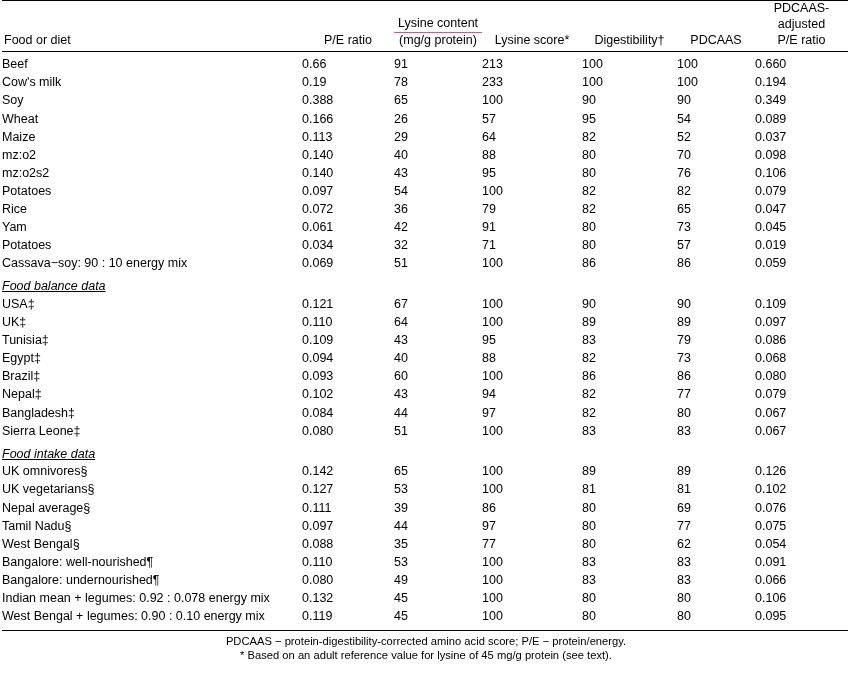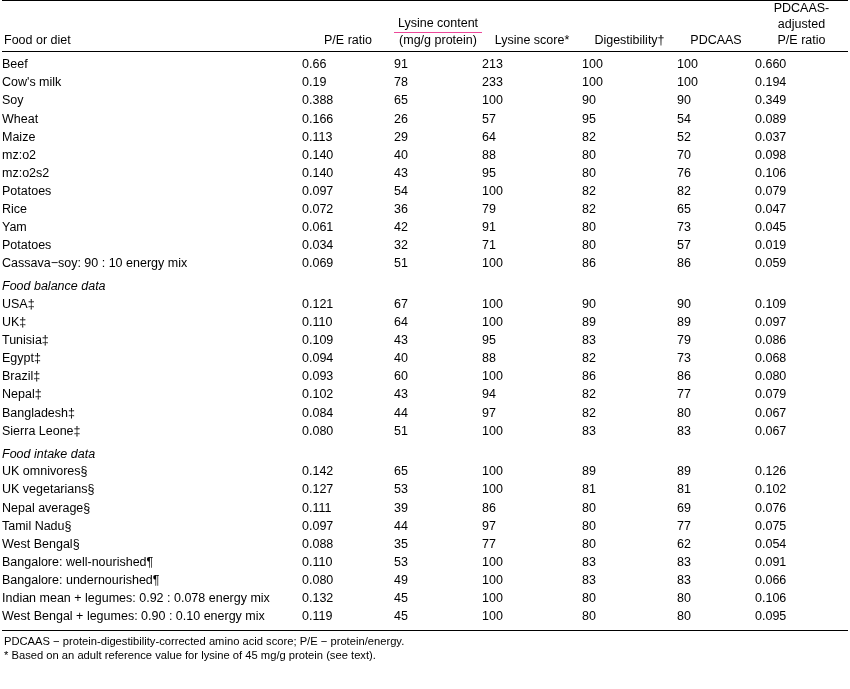--- a/index.html
+++ b/index.html
@@ -71,36 +71,38 @@
   tbody tr.body-row td {
     line-height: 18.1px;
     height: 18.1px;
   }
   tbody tr.first-row td {
     padding-top: 3px;
   }
   .section {
     font-style: italic;
     padding-top: 7px !important;
+    text-decoration: underline;
   }
   .num { text-align: left; }
   .tbl-end td {
     border-bottom: 1.5px solid #000;
     height: 5px;
   }
   .footnotes {
     width: 846px;
     margin-top: 4px;
     font-size: 11.2px;
     line-height: 13.4px;
     padding-left: 2px;
     box-sizing: border-box;
   }
   .footnotes div {
     margin-bottom: 0.5px;
+    text-align: center;
   }
   .cellpad { padding-left: 1px; }
 </style>
 </head>
 <body>
 
 <div class="page">
 
   <table class="data">
     <colgroup>

